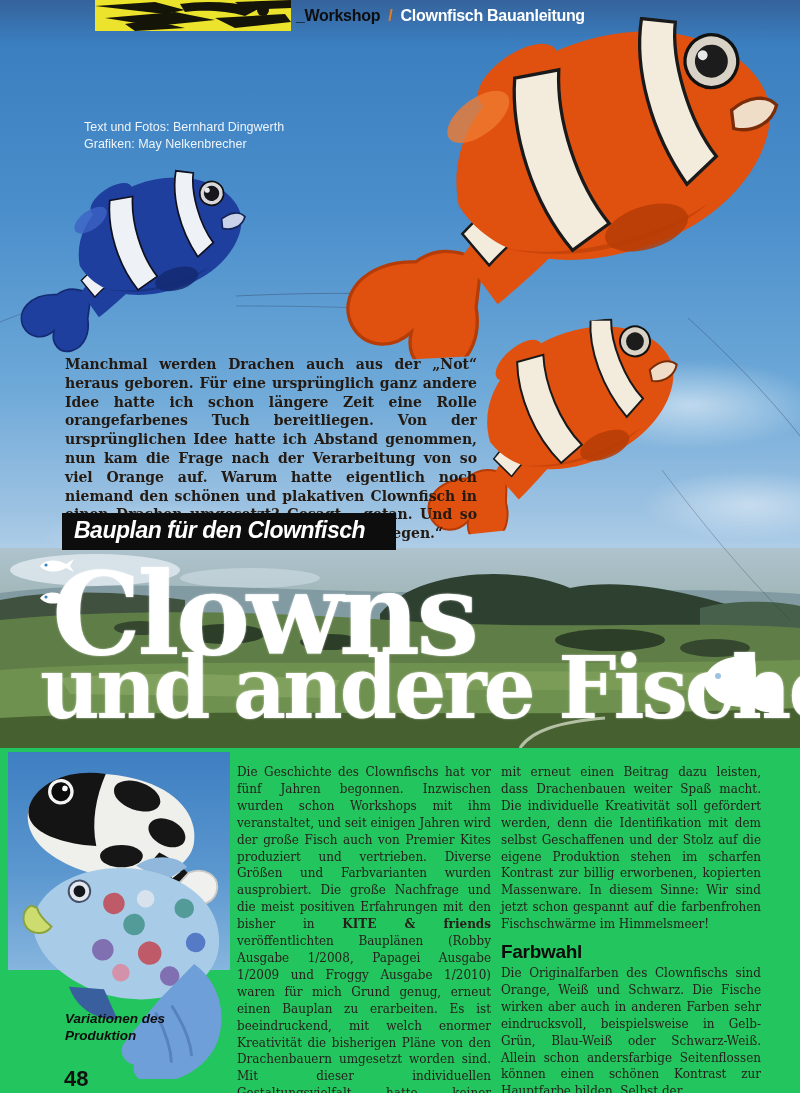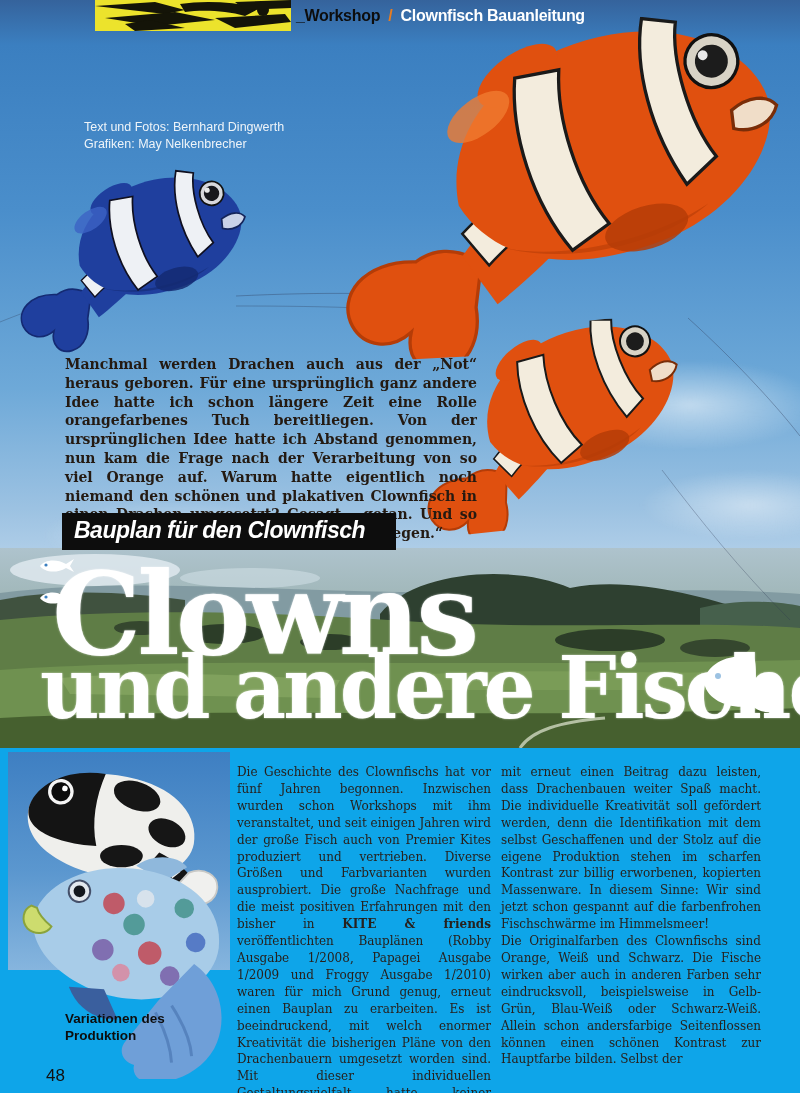--- a/index.html
+++ b/index.html
@@ -1,16 +1,16 @@
 <!DOCTYPE html>
 <html><head>
 <meta charset="utf-8">
 <style>
   html,body{margin:0;padding:0;background:#666;}
-  .page{position:relative;width:800px;height:1093px;background:#0ea5e9;overflow:hidden;
+  .page{position:relative;width:800px;height:1093px;background:#22c55e;overflow:hidden;
         font-family:"Liberation Sans",sans-serif;}
 
   
   .photo{position:absolute;left:0;top:0;width:800px;height:748px;overflow:hidden;
          background:linear-gradient(180deg,#35639c 0%,#3b7fc0 6%,#4a8ecb 28%,#6ea9d8 52%,#9cc2e2 68%,#b6d2ea 76%,#c2d9ec 80%);}
   .cloud{position:absolute;border-radius:50%;filter:blur(2px);}
   .c1{left:560px;top:360px;width:260px;height:90px;background:radial-gradient(closest-side,rgba(255,255,255,.55),rgba(255,255,255,0));}
   .c2{left:640px;top:470px;width:220px;height:70px;background:radial-gradient(closest-side,rgba(255,255,255,.45),rgba(255,255,255,0));}
   .c3{left:40px;top:500px;width:260px;height:70px;background:radial-gradient(closest-side,rgba(255,255,255,.35),rgba(255,255,255,0));}
   .landscape{position:absolute;left:0;top:548px;width:800px;height:200px;}
@@ -38,34 +38,34 @@
   .title .l1{position:absolute;left:52px;top:548px;font-size:112px;letter-spacing:-4px;transform:scaleY(1.02);
              text-shadow:0 0 2px rgba(255,255,255,.7);}
   .title .l2{position:absolute;left:40px;top:640px;font-size:82px;letter-spacing:-3px;transform:scaleY(1.05);
              text-shadow:0 0 2px rgba(255,255,255,.7);white-space:nowrap;}
   .fishicon{position:absolute;}
 
   
   .sidebar{position:absolute;left:8px;top:752px;width:222px;height:335px;}
   .sidebar-photo{position:absolute;left:0;top:0;width:222px;height:218px;
                  background:linear-gradient(180deg,#3e7fc2 0%,#5b97cf 55%,#86b5de 100%);}
-  .caption{position:absolute;left:57px;top:258px;font-size:13.5px;font-weight:bold;
+  .caption{position:absolute;left:57px;top:258px;font-size:13.5px;font-weight:bold;font-style:italic;
            line-height:17px;color:#0d0d0d;}
 
   .col{position:absolute;top:764px;font-family:"DejaVu Serif",serif;font-size:12px;line-height:16.9px;
        color:#27211d;text-align:justify;}
   .col p{margin:0;}
   .col1{left:237px;width:254px;}
   .col2{left:501px;width:260px;}
   .col2 h2{font-family:"Liberation Sans",sans-serif;font-size:19px;margin:11px 0 4px 0;color:#0b0b0b;
            letter-spacing:-0.3px;}
   .bold-inline{font-weight:bold;}
 
   .footer{position:absolute;left:0px;top:1063px;width:800px;}
-  .pageno{position:absolute;left:46px;top:3px;font-size:17px;font-weight:normal;color:#111;}
+  .pageno{position:absolute;left:64px;top:3px;font-size:22px;font-weight:bold;color:#111;}
   .site{position:absolute;left:101px;top:5px;font-size:15px;font-weight:bold;font-style:italic;color:#3f3f3f;margin-top:47px;}
 
   
   .kite{position:absolute;}
   .kite-orange-large{left:298px;top:22px;width:500px;height:330px;transform:rotate(-3deg);}
   .kite-orange-mid{left:392px;top:326px;width:302px;height:200px;transform:rotate(-6deg);}
   .kite-blue{left:-2px;top:162px;width:256px;height:190px;transform:rotate(-4deg);}
   .fish-orange{--body:#e0500f;--body-dark:#b53c07;--body-light:#f07a30;--stripe:#f3ecdd;}
   .fish-blue{--body:#1f3f9e;--body-dark:#142a72;--body-light:#3c63c4;--stripe:#eef1f5;}
 </style>
@@ -265,20 +265,21 @@
       <div>Produktion</div>
     </div>
   </div>
 
   <div class="col col1">
     <p><span>Die Geschichte des Clownfischs hat vor fünf Jahren begonnen. Inzwischen wurden schon Workshops mit ihm veranstaltet, und seit einigen Jahren wird der große Fisch auch von Premier Kites produziert und vertrieben. Diverse Größen und Farbvarianten wurden ausprobiert. Die große Nachfrage und die meist positiven Erfahrungen mit den bisher in </span><span class="bold-inline">KITE &amp; friends</span><span> veröffentlichten Bauplänen (Robby Ausgabe 1/2008, Papagei Ausgabe 1/2009 und Froggy Ausgabe 1/2010) waren für mich Grund genug, erneut einen Bauplan zu erarbeiten. Es ist beeindruckend, mit welch enormer Kreativität die bisherigen Pläne von den Drachenbauern umgesetzt worden sind. Mit dieser individuellen Gestaltungsvielfalt hatte keiner gerechnet, und auch der Gemeinschaftssinn in den zahlreichen Workshops übertraf jede Erwartung. Deshalb wollen wir hier-</span></p>
   </div>
 
   <div class="col col2">
     <p>mit erneut einen Beitrag dazu leisten, dass Drachenbauen weiter Spaß macht. Die individuelle Kreativität soll gefördert werden, denn die Identifikation mit dem selbst Geschaffenen und der Stolz auf die eigene Produktion stehen im scharfen Kontrast zur billig erworbenen, kopierten Massenware. In diesem Sinne: Wir sind jetzt schon gespannt auf die farbenfrohen Fischschwärme im Himmelsmeer!</p>
+    <h2>Farbwahl</h2>
     <p>Die Originalfarben des Clownfischs sind Orange, Weiß und Schwarz. Die Fische wirken aber auch in anderen Farben sehr eindrucksvoll, beispielsweise in Gelb-Grün, Blau-Weiß oder Schwarz-Weiß. Allein schon andersfarbige Seitenflossen können einen schönen Kontrast zur Hauptfarbe bilden. Selbst der</p>
   </div>
 
   <div class="footer">
     <span class="pageno">48</span>
     <span class="site">www.kite-and-friends.de</span>
   </div>
 
 </div>
 

